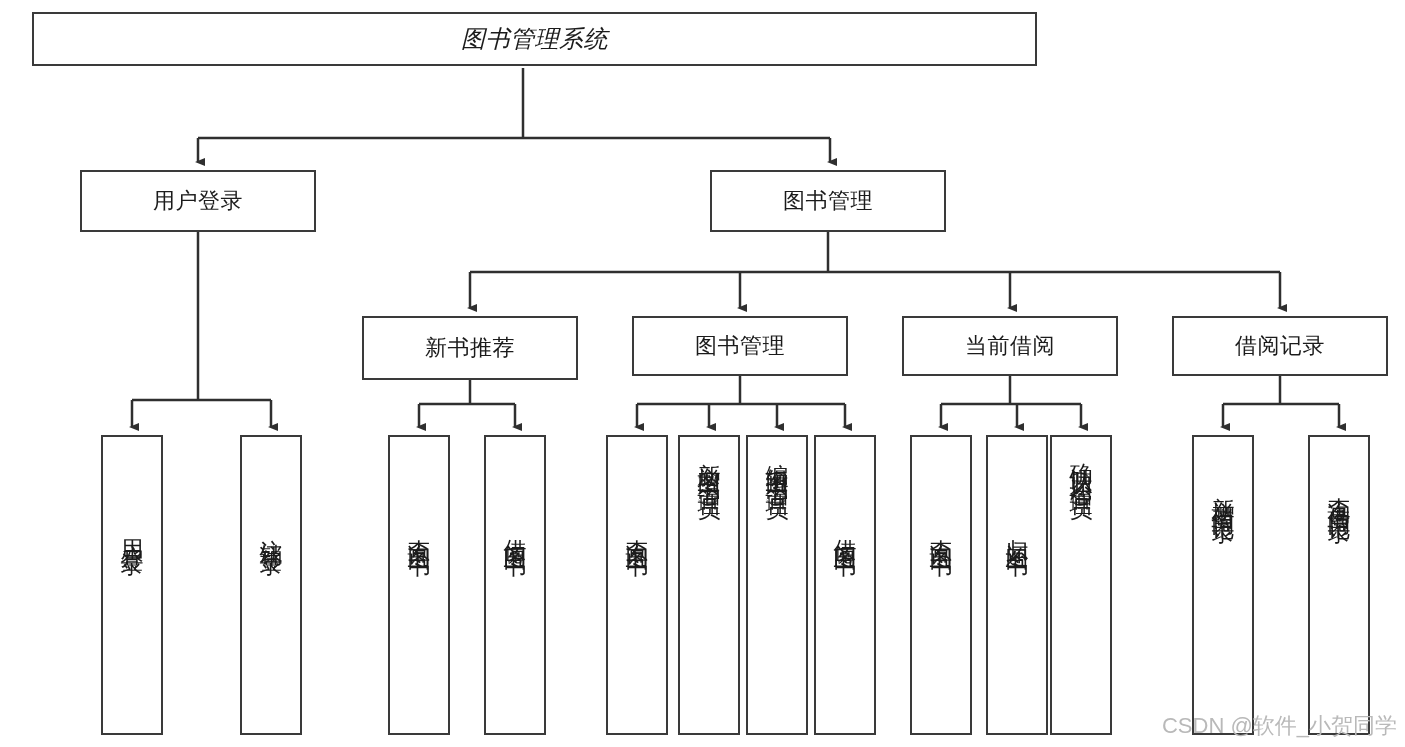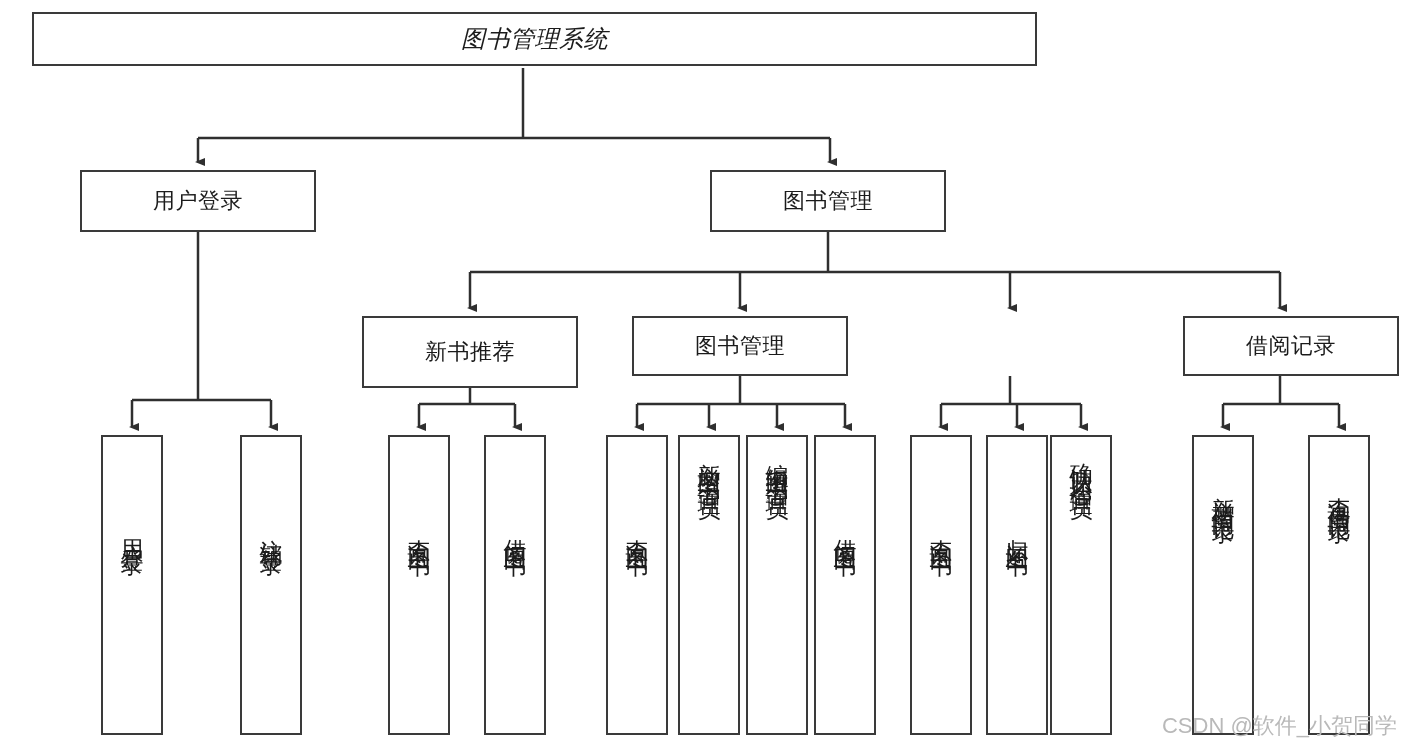--- a/index.html
+++ b/index.html
@@ -137,27 +137,30 @@
     <span class="node-label">图书管理系统</span>
   </div>
 
   <div class="node level-1" style="left:80px; top:170px; width:236px; height:62px;">
     <span class="node-label">用户登录</span>
   </div>
   <div class="node level-1" style="left:710px; top:170px; width:236px; height:62px;">
     <span class="node-label">图书管理</span>
   </div>
 
-  <div class="node level-2" style="left:362px; top:316px; width:216px; height:72px;">
+  <div class="node level-2" style="left:362px; top:316px; width:216px; height:64px;">
     <span class="node-label">新书推荐</span>
   </div>
   <div class="node level-2" style="left:632px; top:316px; width:216px; height:60px;">
     <span class="node-label">图书管理</span>
   </div>
-  <div class="node level-2" style="left:1172px; top:316px; width:216px; height:60px;margin-left:11px;">
+  <div class="node level-2" style="left:902px; top:316px; width:216px; height:60px;">
+    <span class="node-label">当前借阅</span>
+  </div>
+  <div class="node level-2" style="left:1172px; top:316px; width:216px; height:60px;">
     <span class="node-label">借阅记录</span>
   </div>
 
   <div class="node leaf short" style="left:101px; top:435px; width:62px; height:300px;">
     <span class="node-label">用户登录</span>
   </div>
   <div class="node leaf short" style="left:240px; top:435px; width:62px; height:300px;">
     <span class="node-label">注销登录</span>
   </div>
 

